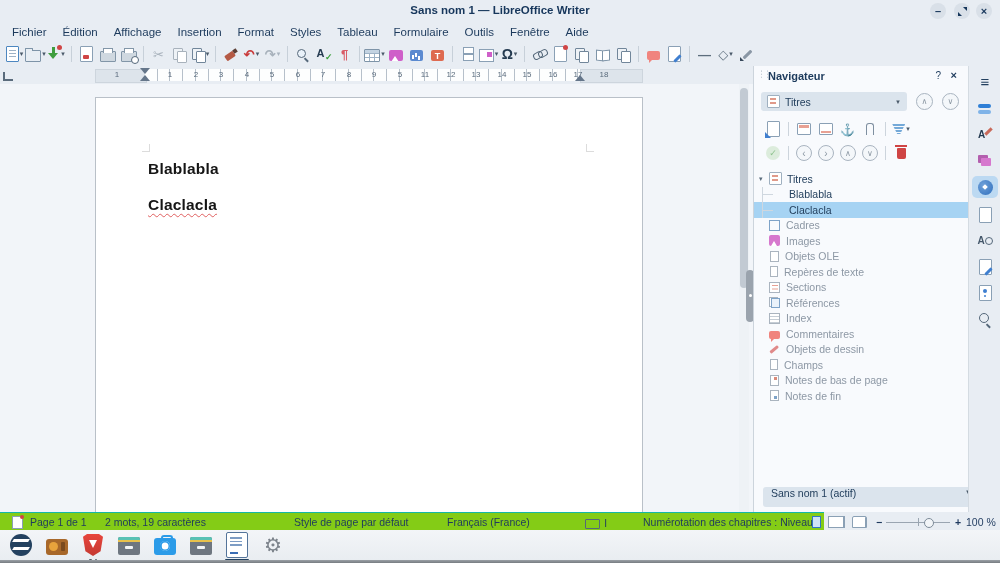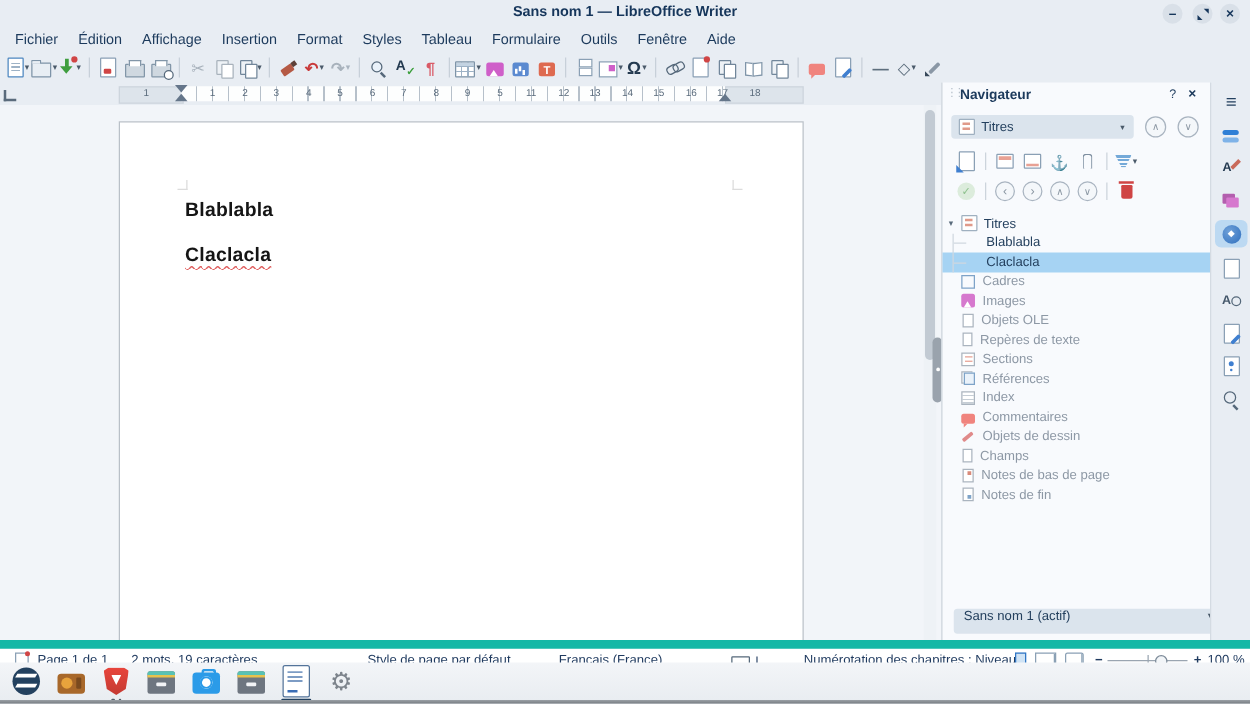--- a/index.html
+++ b/index.html
@@ -220,21 +220,21 @@
   .sl-nav{width:15px;height:15px;border-radius:50%;background:radial-gradient(circle at 35% 35%,#6fa0d8,#2f6fbe);position:relative}
   .sl-nav::after{content:"";position:absolute;left:5.5px;top:5.5px;width:4px;height:4px;background:#fff;transform:rotate(45deg)}
   .sl-inspect{position:relative;width:15px;height:13px;font-size:10px;font-weight:bold;color:#44576a}
   .sl-inspect::before{content:"A"}
   .sl-inspect::after{content:"";position:absolute;right:0;top:2px;width:6px;height:6px;border:1.5px solid #55687a;border-radius:50%}
   .sl-find{position:relative;width:14px;height:14px}
   .sl-find::before{content:"";position:absolute;left:1px;top:1px;width:8px;height:8px;border:1.5px solid #55687a;border-radius:50%}
   .sl-find::after{content:"";position:absolute;right:1px;bottom:0;width:5px;height:1.5px;background:#55687a;transform:rotate(45deg)}
 
   
-  .statusbar{position:absolute;left:0;top:512px;width:1000px;height:18px;background:#ffffff;border-top:7px solid #14b8a6;font-size:10.5px;color:#1f3a5f}
+  .statusbar{position:absolute;left:0;top:512px;width:824px;height:18px;background:#84cc16;border-top:1px solid #14b8a6;font-size:10.5px;color:#1f3a5f}
   .sb{position:absolute;top:3px;white-space:nowrap}
   .sb-saveicon{left:12px;top:3px;width:9px;height:11px;background:#fff;border:1px solid #8aa0b5;position:absolute}
   .sb-saveicon::after{content:"";position:absolute;right:-2px;top:-2px;width:4px;height:4px;border-radius:50%;background:#d04545}
   .sb-insert{left:585px;top:6px;position:absolute;width:13px;height:8px;border:1px solid #55687a;border-radius:1px}
   .sb-insert::after{content:"I";position:absolute;right:-8px;top:-2px;font-size:10px;color:#1f3a5f}
   .vl{position:absolute;top:3px;width:10px;height:12px;border:1px solid #5b7astroke;box-sizing:border-box}
   .vl1{left:812px;width:9px;border:1px solid #3076c4;background:#cfe3f5}
   .vl2{left:828px;width:17px;border:1px solid #8aa0b5;background:#fff;box-shadow:inset -8px 0 0 -7px #8aa0b5}
   .vl3{left:852px;width:15px;border:1px solid #8aa0b5;background:#fff;border-radius:2px 2px 0 0;box-shadow:inset -7px 0 0 -6px #8aa0b5}
   .zminus{left:876px;font-weight:bold}

